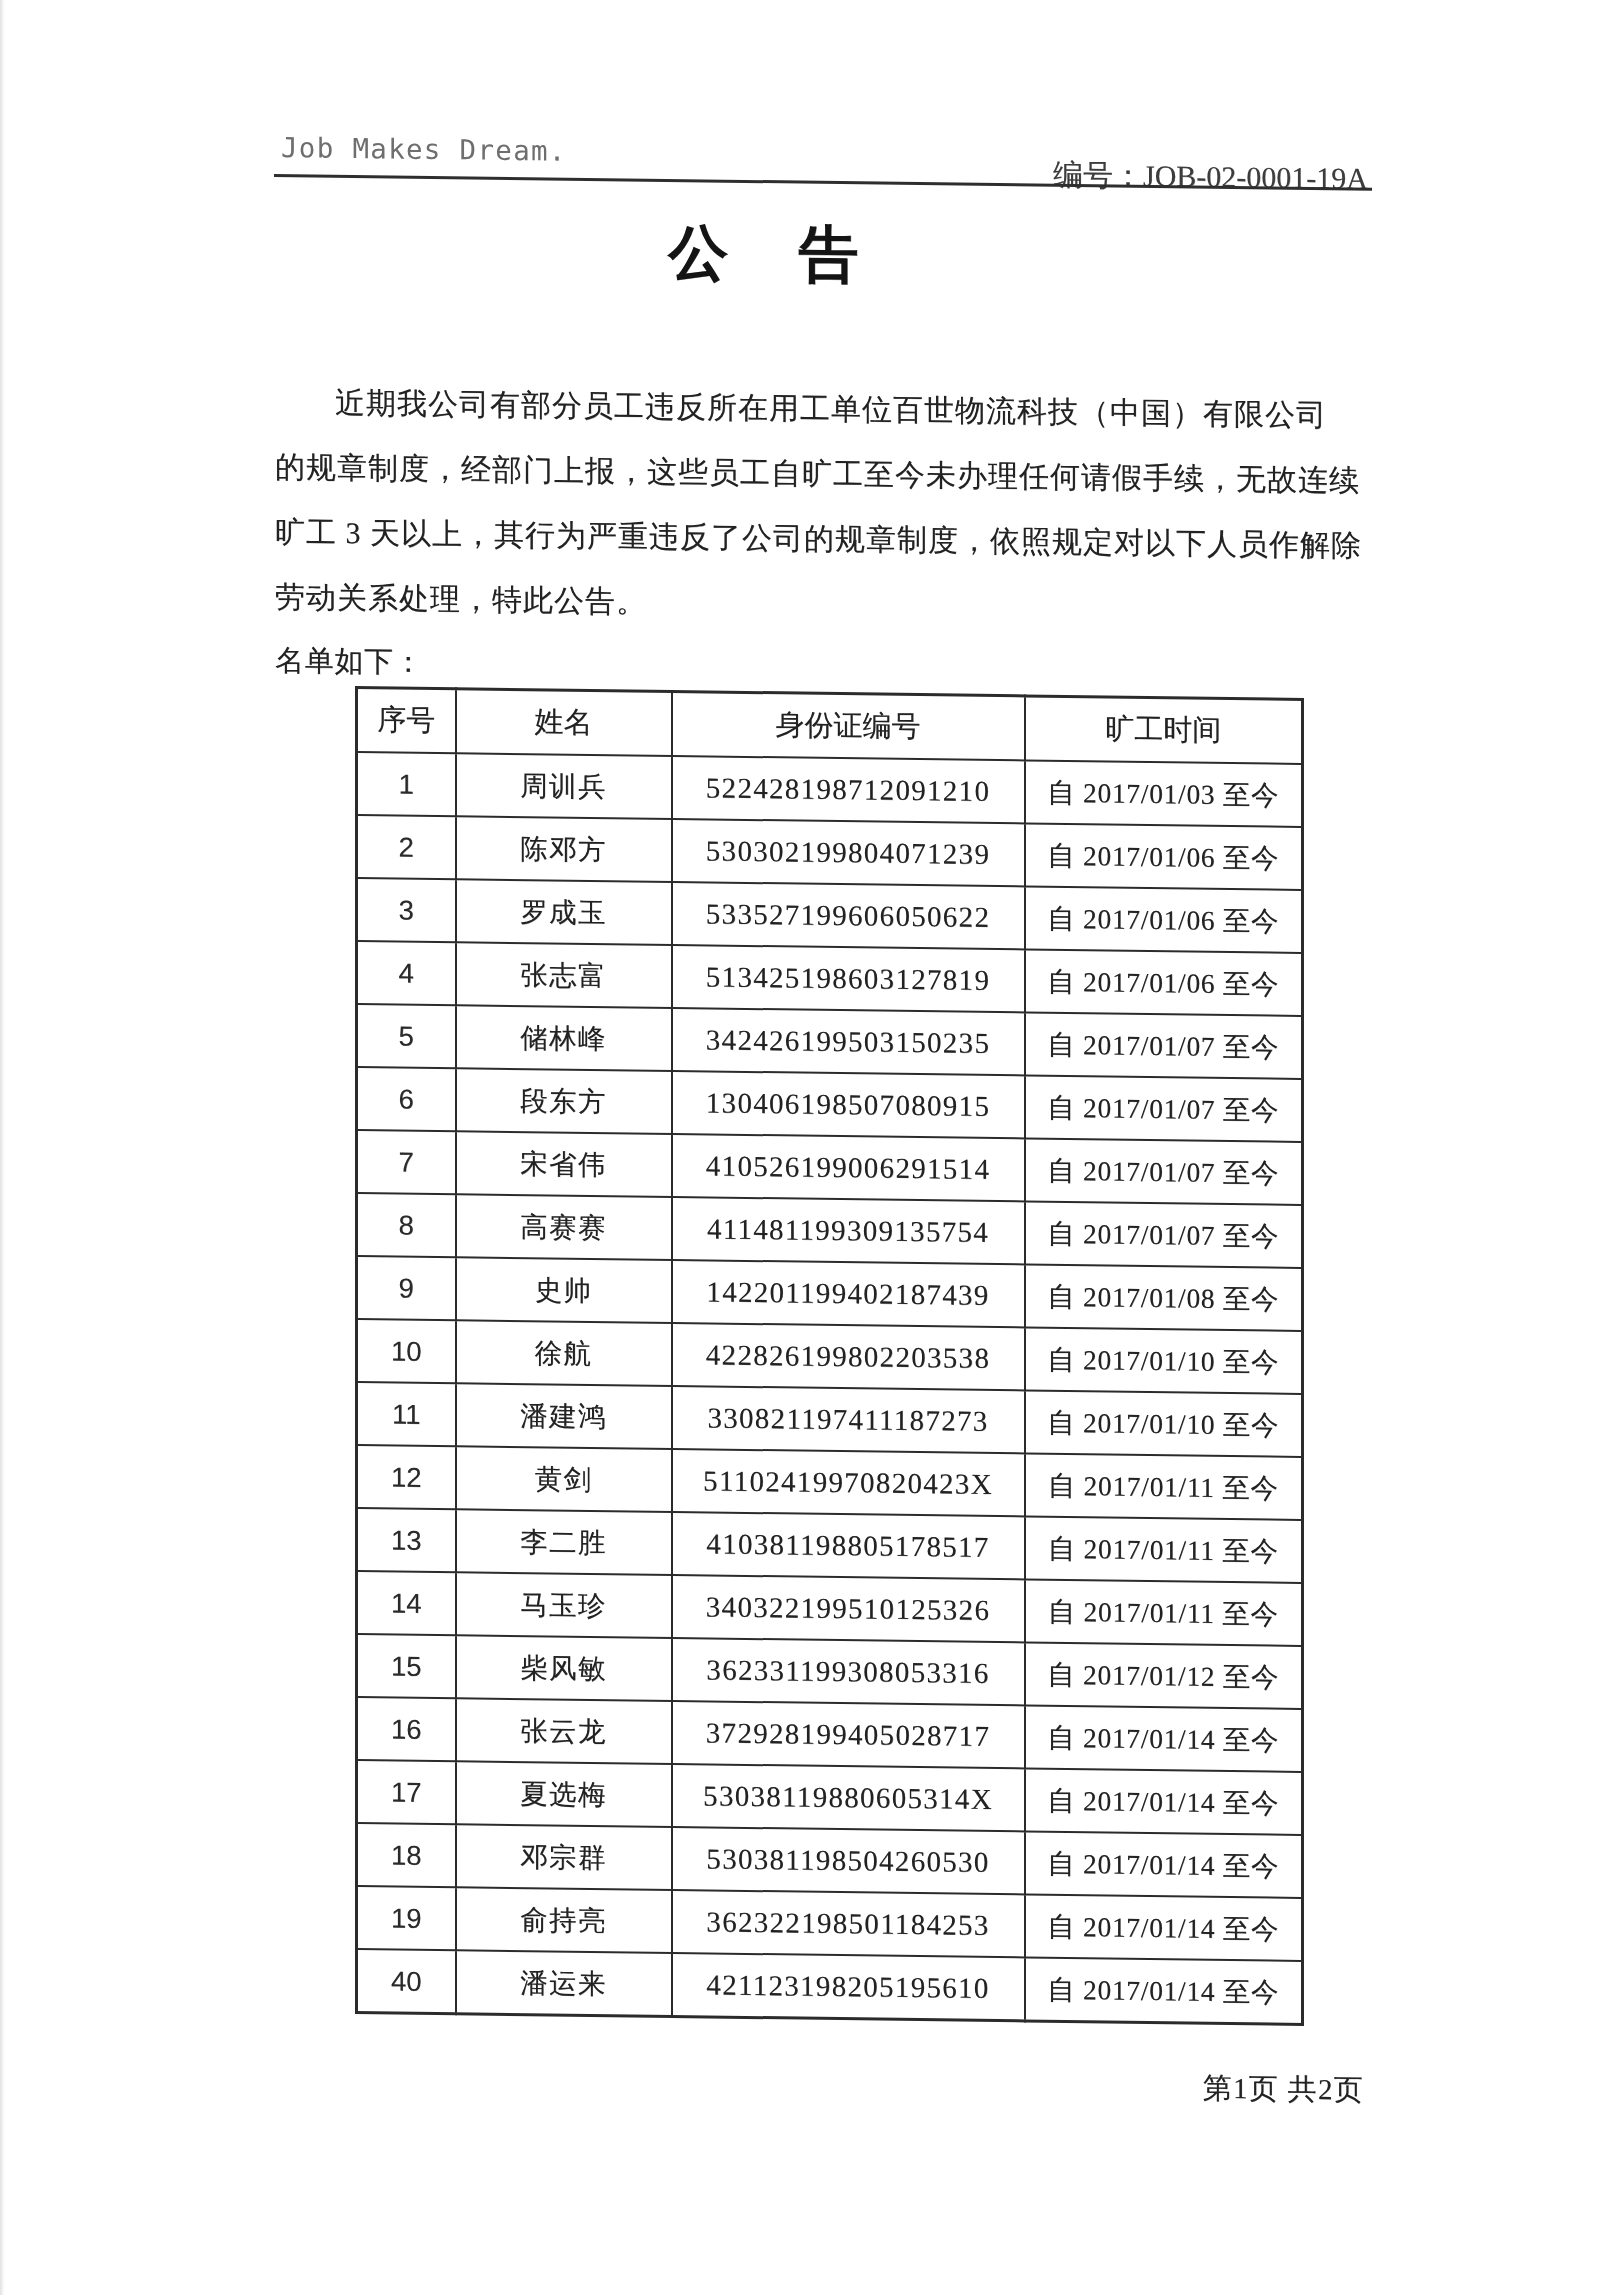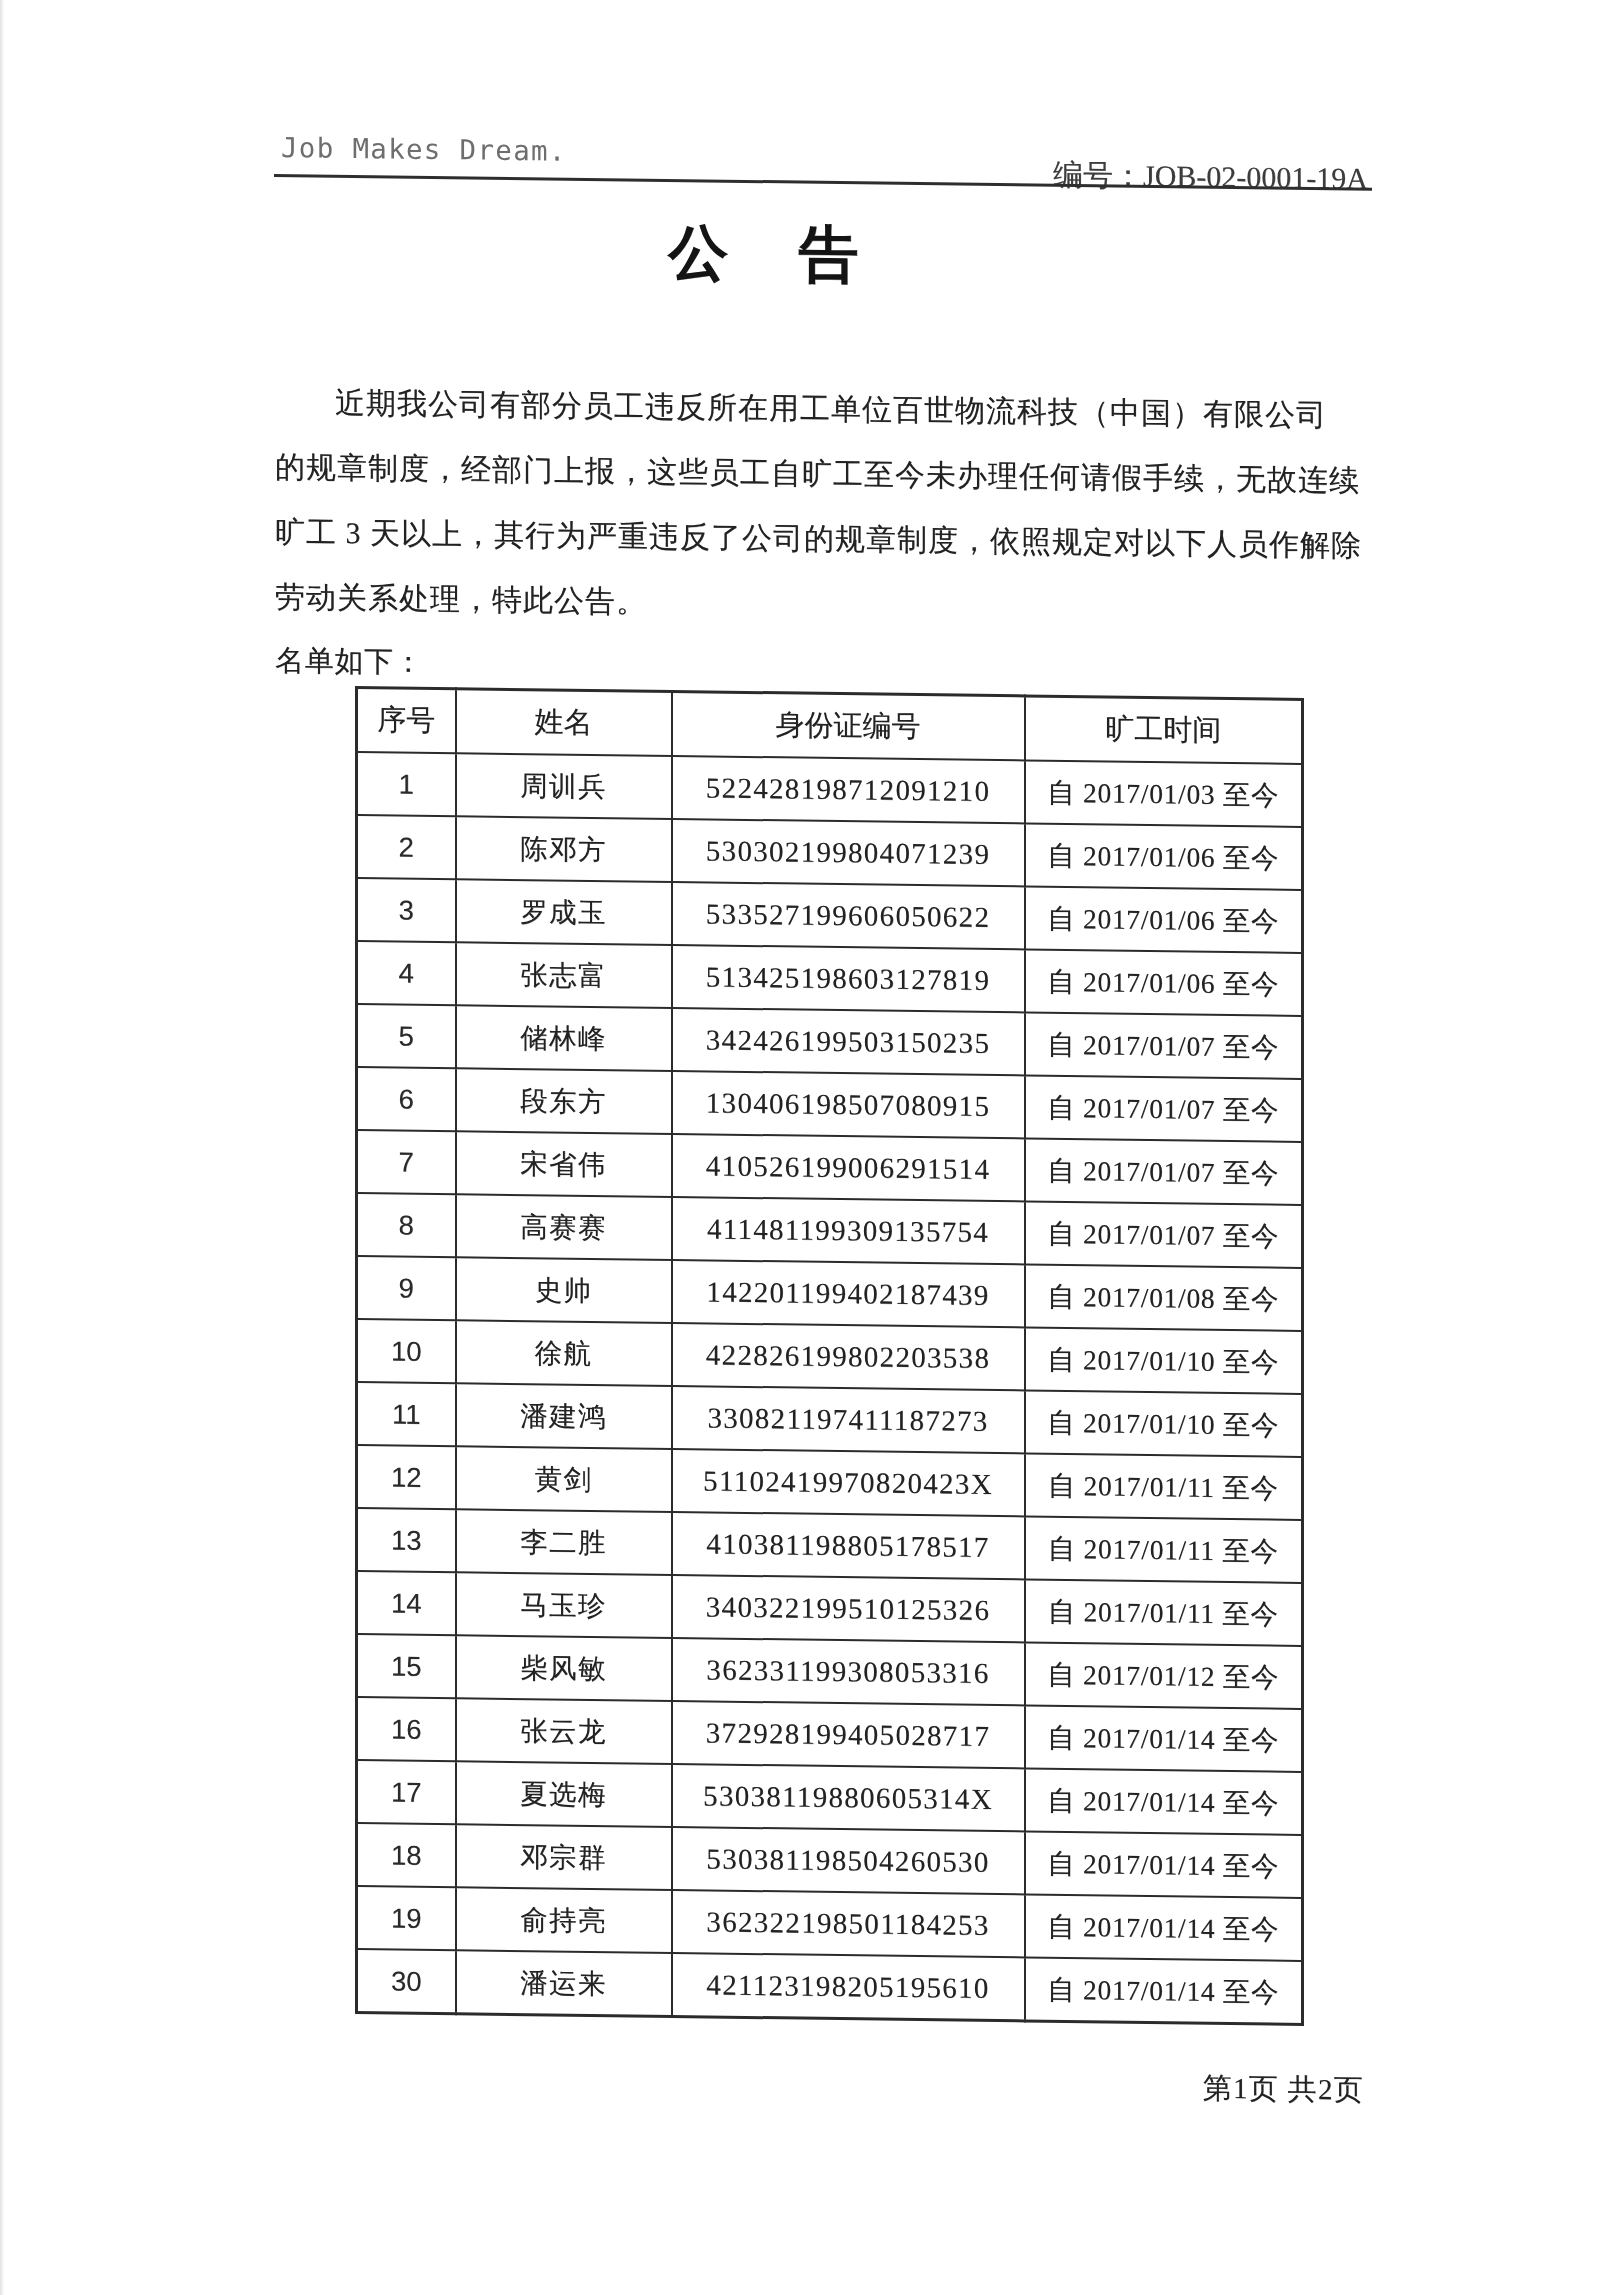--- a/index.html
+++ b/index.html
@@ -279,21 +279,21 @@
             <td class="col-id">530381198504260530</td>
             <td class="col-period">自 2017/01/14 至今</td>
           </tr>
           <tr>
             <td class="col-no">19</td>
             <td class="col-name">俞持亮</td>
             <td class="col-id">362322198501184253</td>
             <td class="col-period">自 2017/01/14 至今</td>
           </tr>
           <tr>
-            <td class="col-no">30</td>
+            <td class="col-no">40</td>
             <td class="col-name">潘运来</td>
             <td class="col-id">421123198205195610</td>
             <td class="col-period">自 2017/01/14 至今</td>
           </tr>
         </tbody>
     </table>
 
     <div class="footer cjk">第1页 共2页</div>
 
   </div>

